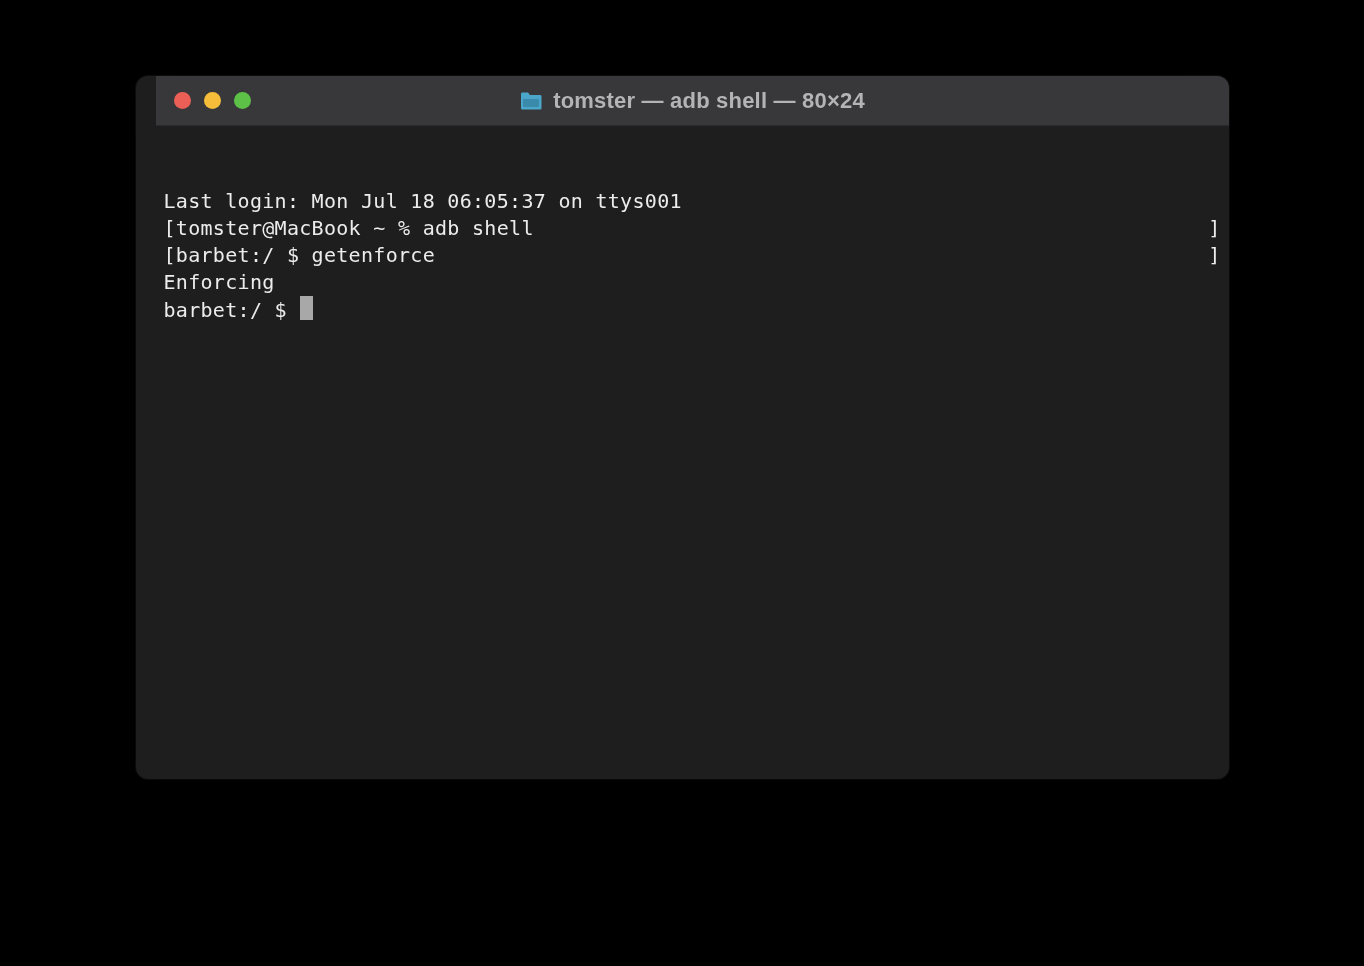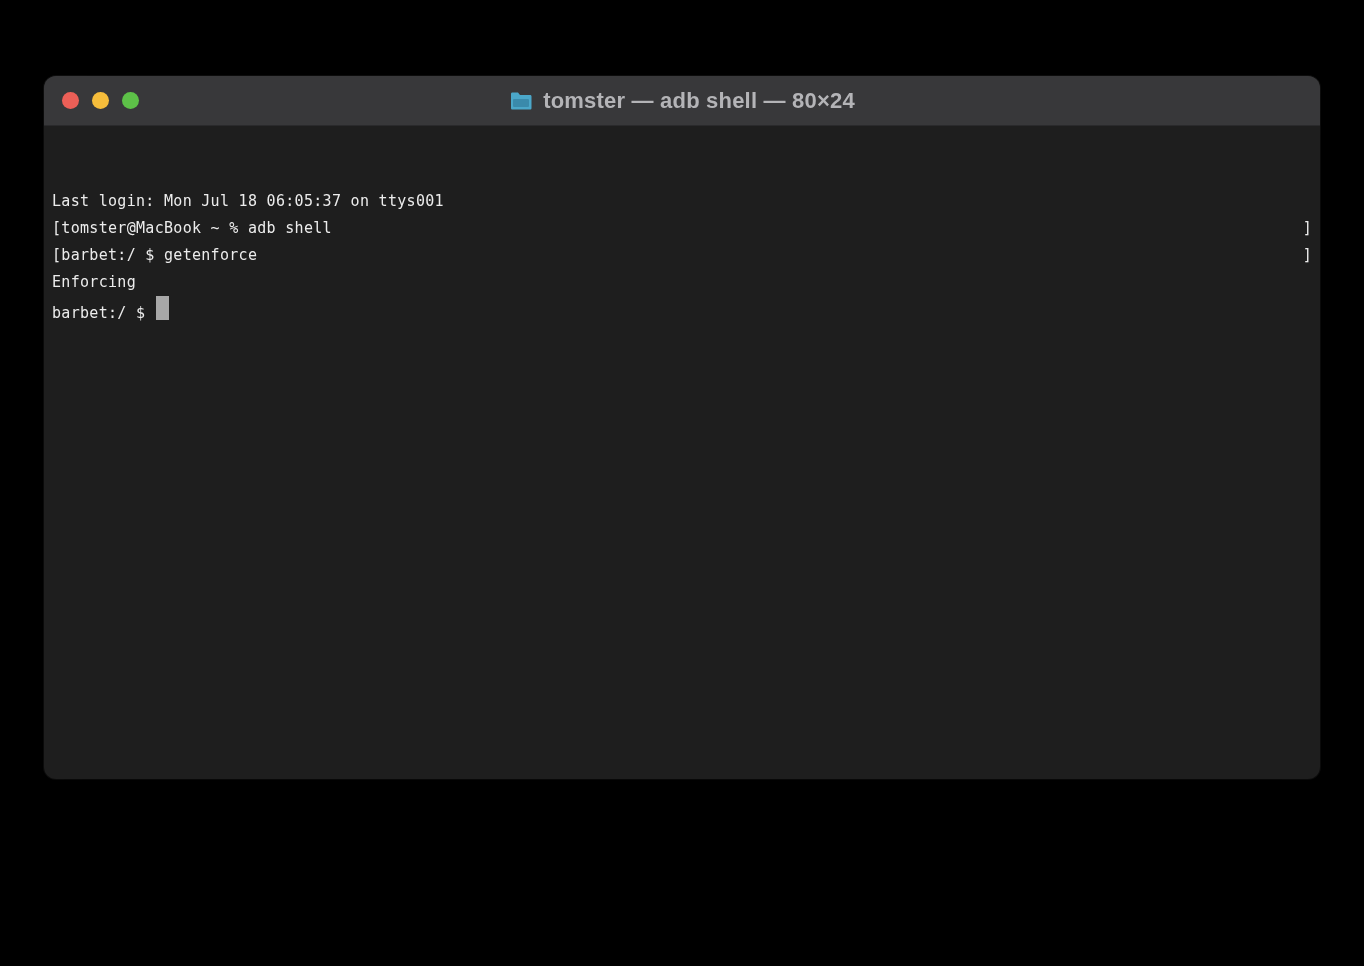--- a/index.html
+++ b/index.html
@@ -11,26 +11,27 @@
       width: 1364px;
       height: 966px;
       background: #000;
       display: flex;
       align-items: flex-start;
       justify-content: center;
       padding-top: 76px;
       font-family: "SF Mono", "Menlo", "Monaco", "Consolas", monospace;
     }
     .terminal-window {
-      width: 1276px;
+      width: 1093px;
       height: 703px;
       background: #1e1e1e;
       border-radius: 12px;
       overflow: hidden;
       box-shadow: 0 20px 60px rgba(0,0,0,0.6), 0 0 0 1px rgba(255,255,255,0.06);
+      padding-left: 20px;
     }
     .title-bar {
       height: 50px;
       background: #38383a;
       display: flex;
       align-items: center;
       position: relative;
       border-bottom: 1px solid #2a2a2c;
     }
     .traffic-lights {
@@ -65,21 +66,21 @@
       letter-spacing: 0.2px;
     }
     .folder-icon {
       width: 24px;
       height: 20px;
       display: inline-block;
     }
     .terminal-body {
       padding: 8px 8px;
       color: #ececec;
-      font-size: 15px;
+      font-size: 20px;
       line-height: 27px;
       font-family: "SF Mono", "Menlo", "Monaco", "Consolas", monospace;
       white-space: pre;
       letter-spacing: 0.3px;
       position: relative;
       height: calc(100% - 50px);
     }
     .line {
       display: flex;
       justify-content: space-between;

